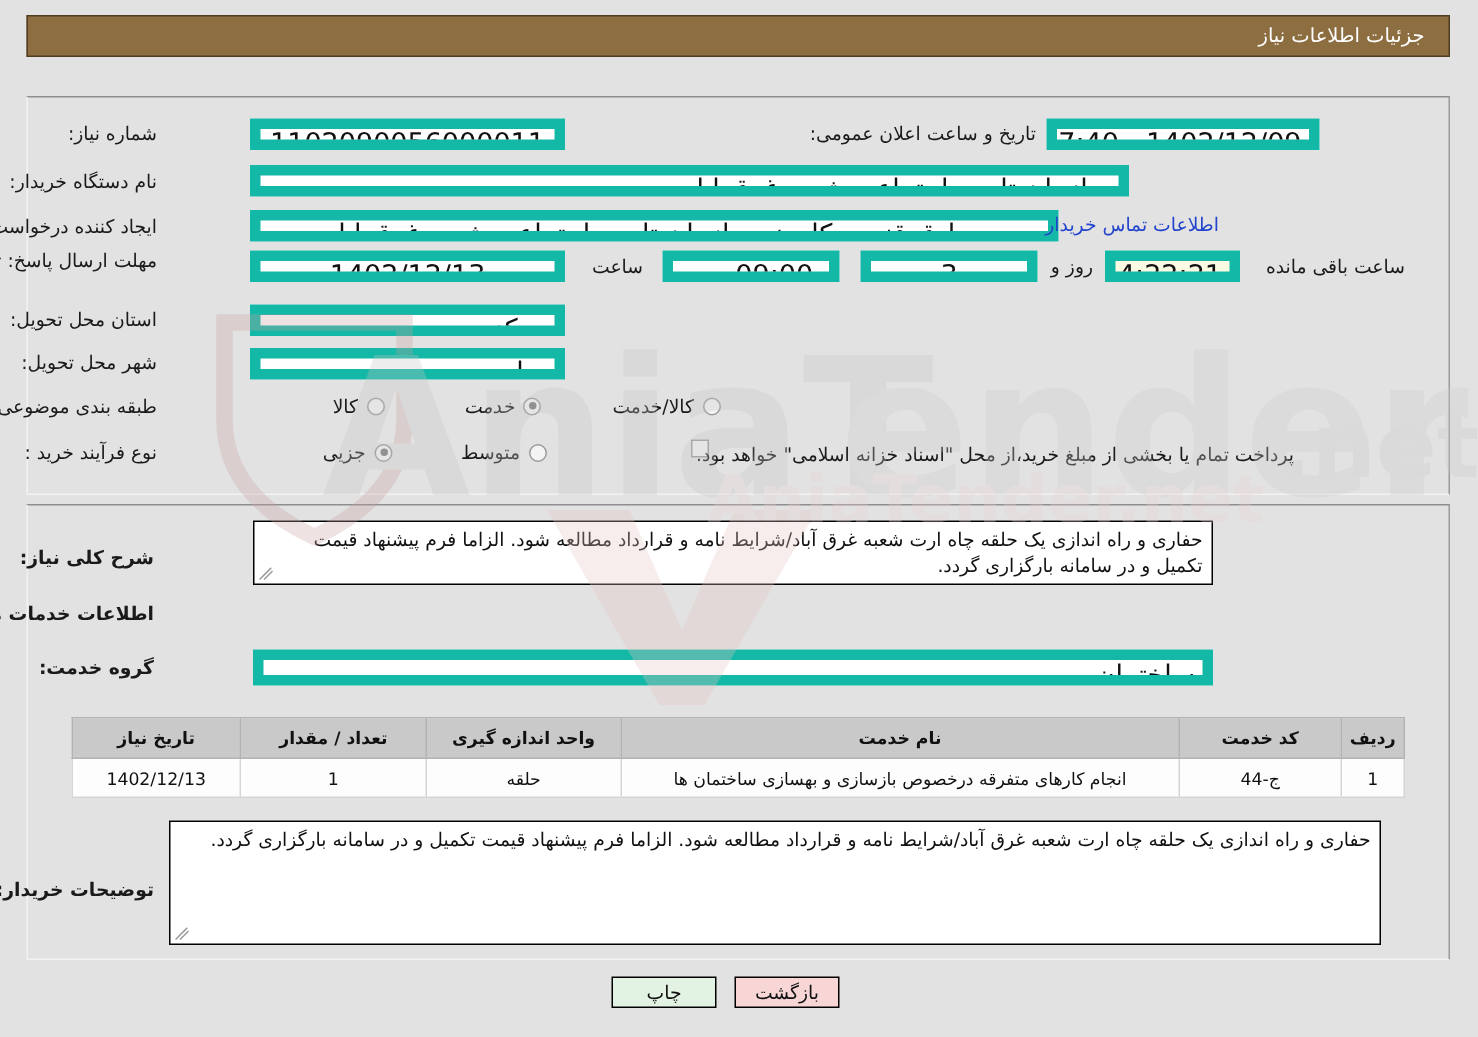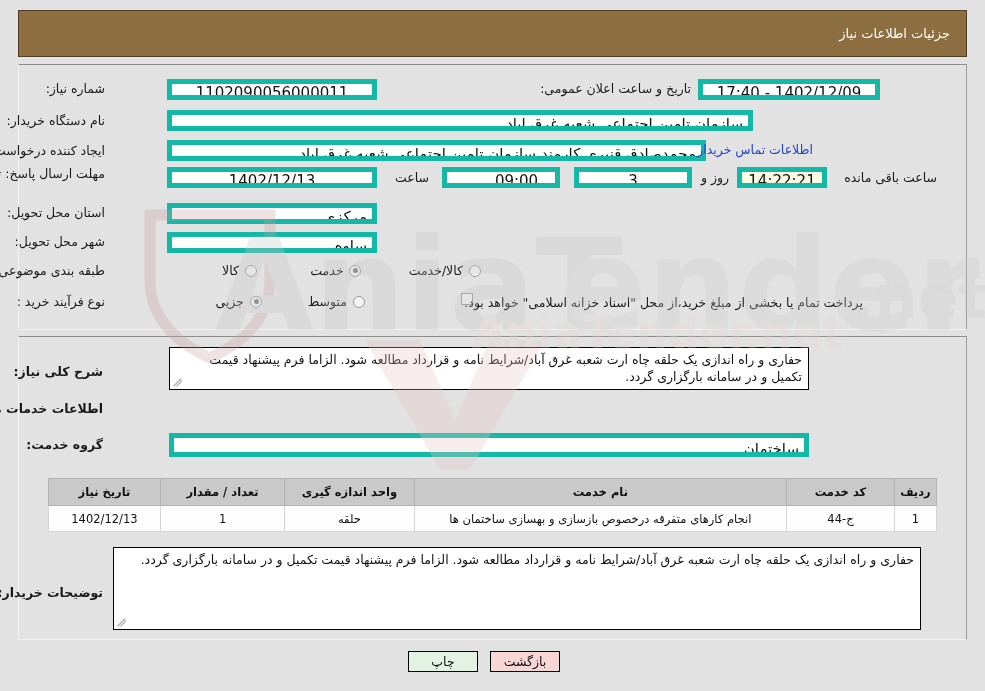--- a/index.html
+++ b/index.html
@@ -25,21 +25,21 @@
     z-index: 5;
     opacity: 1;
   }
 
   
   .titlebar {
     position: absolute;
     right: 18px;
     top: 10px;
     width: 949px;
-    height: 47px;
+    height: 28px;
     background: #8d6e41;
     border: 1px solid #4f3d23;
     box-sizing: border-box;
     color: #ffffff;
     font-size: 13px;
     display: flex;
     align-items: center;
     justify-content: flex-start;
     padding-right: 16px;
     letter-spacing: 0.2px;
@@ -67,23 +67,23 @@
   }
   .lbl {
     font-size: 12.5px;
     color: #1a1a1a;
     white-space: nowrap;
   }
   .lbl-b { font-weight: bold; }
 
   .fld {
     background: #ffffff;
-    border: 5px solid #14b8a6;
-    box-sizing: border-box;
-    font-size: 15px;
+    border: 7px solid #14b8a6;
+    box-sizing: border-box;
+    font-size: 18px;
     color: #111;
     height: 21px;
     line-height: 19px;
     padding: 0 5px;
     overflow: hidden;
     text-overflow: clip;
     white-space: nowrap;
     display: block;
   }
   .fld.center { text-align: center; }

